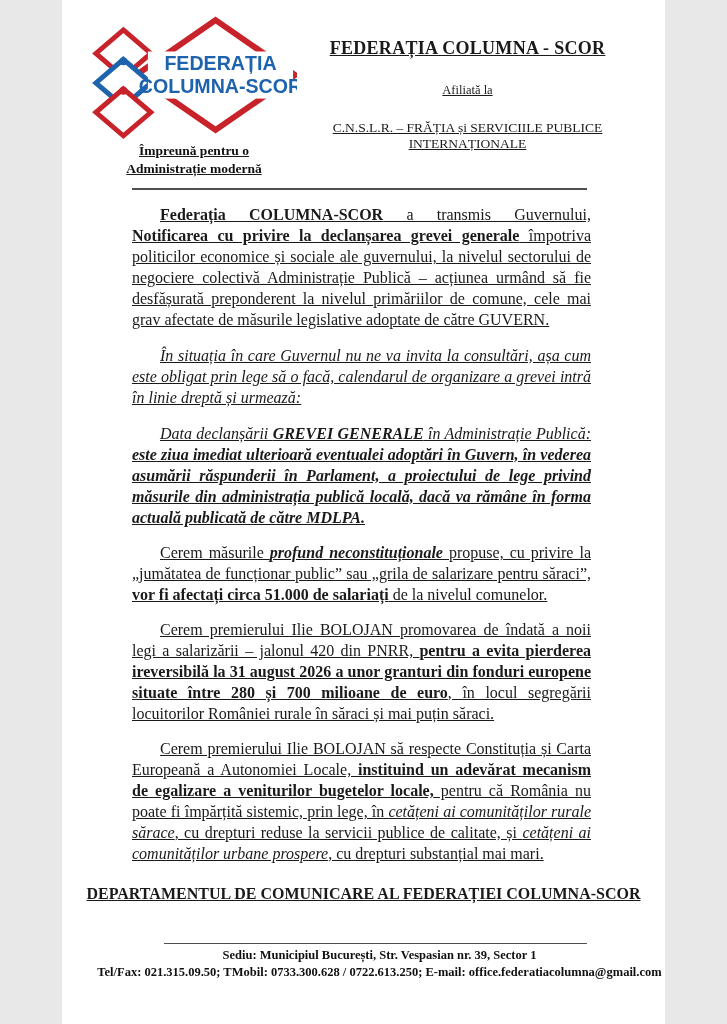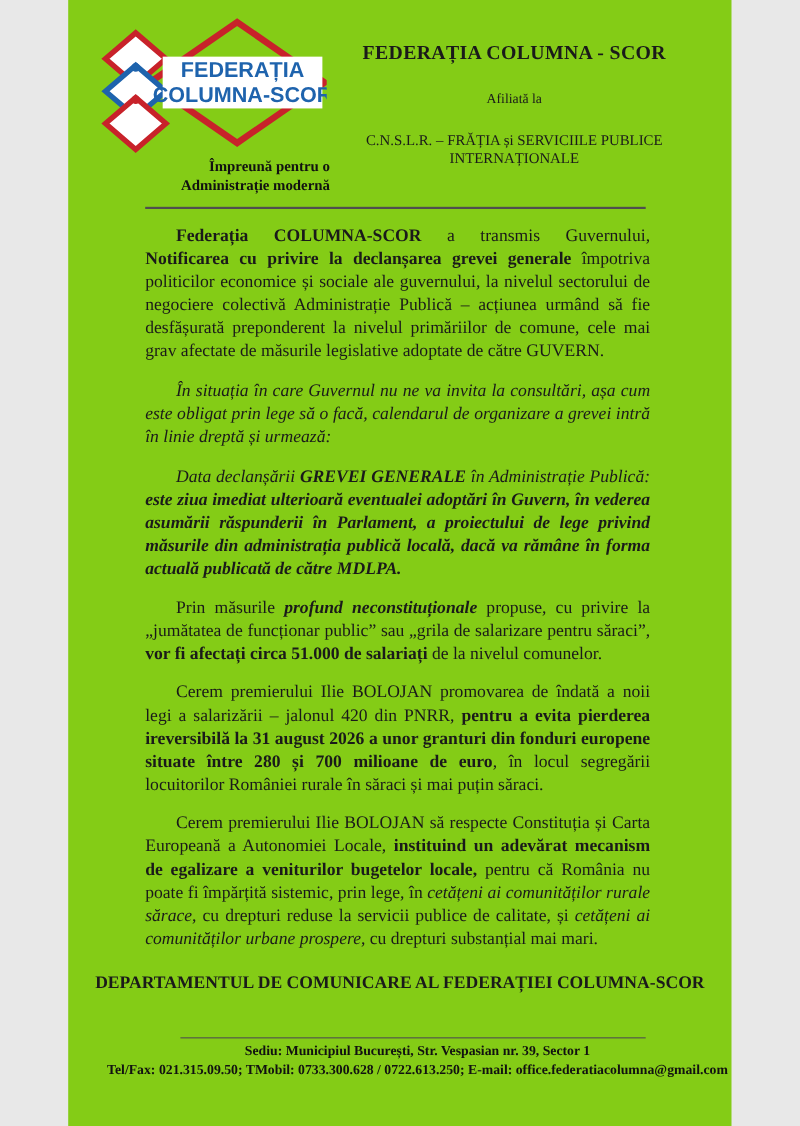--- a/index.html
+++ b/index.html
@@ -2,39 +2,39 @@
 <html><head>
 <meta charset="utf-8">
 <style>
   * { margin: 0; padding: 0; box-sizing: border-box; }
   html, body { background: #e8e8e8; }
   .page {
     position: relative;
     width: 603px;
     height: 1024px;
     margin: 0 auto;
-    background: #84cc16;
+    background: #ffffff;
     font-family: "Liberation Serif", serif;
     color: #1a1a1a;
     overflow: hidden;
+    text-decoration: underline;
   }
   
   .header {
     display: flex;
     padding: 14px 30px 0 26px;
   }
   .logo-block { width: 212px; text-align: center; flex-shrink: 0; }
   .logo-svg { display: block; margin: 0 auto; }
   .logo-tagline {
     font-weight: bold;
     font-size: 13.5px;
     line-height: 1.3;
     color: #111;
     margin-top: 2px;
-    text-align: right;
   }
   .header-right {
     flex: 1;
     text-align: center;
     padding-top: 24px;
   }
   .org-title { font-weight: bold; font-size: 18px; letter-spacing: .3px; }
   .affiliated { font-size: 12.5px; margin-top: 24px; }
   .affiliation { font-size: 13.5px; margin-top: 22px; }
   .website {
@@ -123,21 +123,21 @@
     </div>
   </div>
 
   <hr class="rule">
 
 
   <div class="paragraphs">
       <p class="para normal"><span class="b">Federația COLUMNA-SCOR</span><span> a transmis Guvernului, </span><span class="b">Notificarea cu privire la declanșarea grevei generale</span><span> împotriva politicilor economice și sociale ale guvernului, la nivelul sectorului  de negociere colectivă Administrație Publică – acțiunea urmând să fie desfășurată preponderent la nivelul primăriilor de comune, cele mai grav afectate de măsurile legislative adoptate de către GUVERN.</span></p>
       <p class="para italic"><span>În situația în care Guvernul nu ne va invita la consultări, așa cum este obligat prin lege să o facă, calendarul de organizare a grevei intră în linie dreptă și urmează:</span></p>
       <p class="para italic"><span>Data declanșării </span><span class="b">GREVEI GENERALE</span><span> în Administrație Publică: </span><span class="b">este ziua imediat ulterioară eventualei adoptări în Guvern, în vederea asumării răspunderii în Parlament, a proiectului de lege privind măsurile din administrația publică locală, dacă va rămâne în forma actuală publicată de către MDLPA.</span></p>
-      <p class="para normal"><span>Prin măsurile </span><span class="b i">profund neconstituționale</span><span> propuse, cu privire la „jumătatea de funcționar public” sau „grila de salarizare pentru săraci”, </span><span class="b">vor fi afectați circa 51.000 de salariați</span><span> de la nivelul comunelor.</span></p>
+      <p class="para normal"><span>Cerem măsurile </span><span class="b i">profund neconstituționale</span><span> propuse, cu privire la „jumătatea de funcționar public” sau „grila de salarizare pentru săraci”, </span><span class="b">vor fi afectați circa 51.000 de salariați</span><span> de la nivelul comunelor.</span></p>
       <p class="para normal"><span>Cerem premierului Ilie BOLOJAN promovarea de îndată a noii legi a salarizării – jalonul 420 din PNRR, </span><span class="b">pentru a evita pierderea ireversibilă la 31 august 2026 a unor granturi din fonduri europene situate între 280 și 700 milioane de euro</span><span>, în locul segregării locuitorilor României rurale în săraci și mai puțin săraci.</span></p>
       <p class="para normal"><span>Cerem premierului Ilie BOLOJAN să respecte Constituția și Carta Europeană a Autonomiei Locale, </span><span class="b">instituind un adevărat mecanism de egalizare a veniturilor bugetelor locale,</span><span> pentru că România nu poate fi împărțită sistemic, prin lege, în </span><span class="i">cetățeni ai comunităților rurale sărace</span><span>, cu drepturi reduse la servicii publice de calitate, și </span><span class="i">cetățeni ai comunităților urbane prospere</span><span>, cu drepturi substanțial mai mari.</span></p>
     </div>
 
   <div class="signature">DEPARTAMENTUL DE COMUNICARE AL FEDERAȚIEI COLUMNA-SCOR</div>
 
   <div class="footer">
     <hr class="footer-rule">
     <div class="footer-lines">
       <div>Sediu: Municipiul București, Str. Vespasian nr. 39, Sector 1</div>

